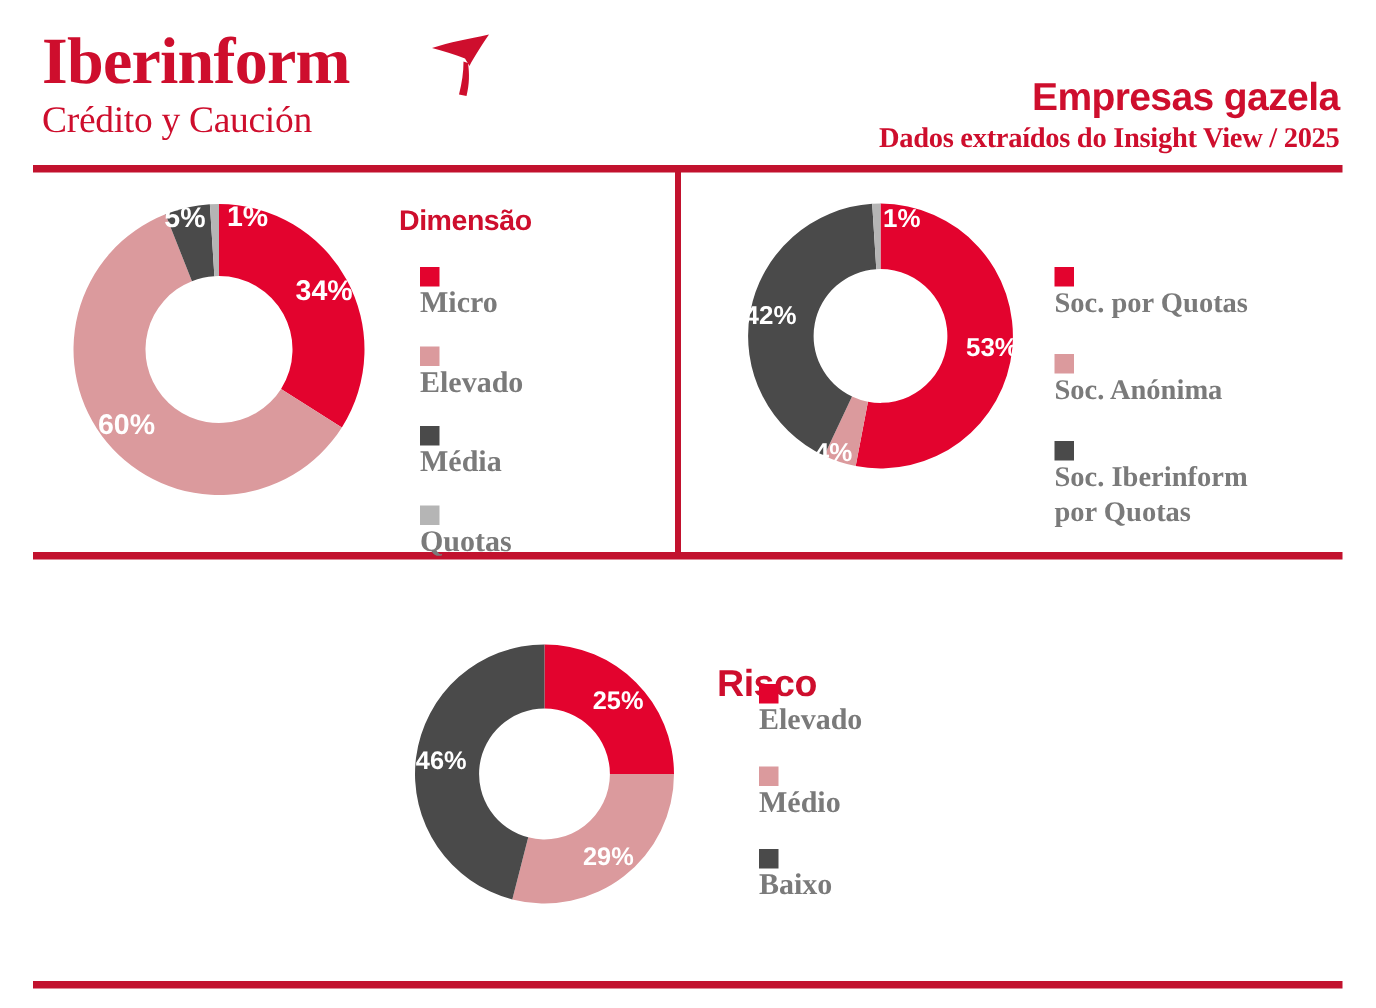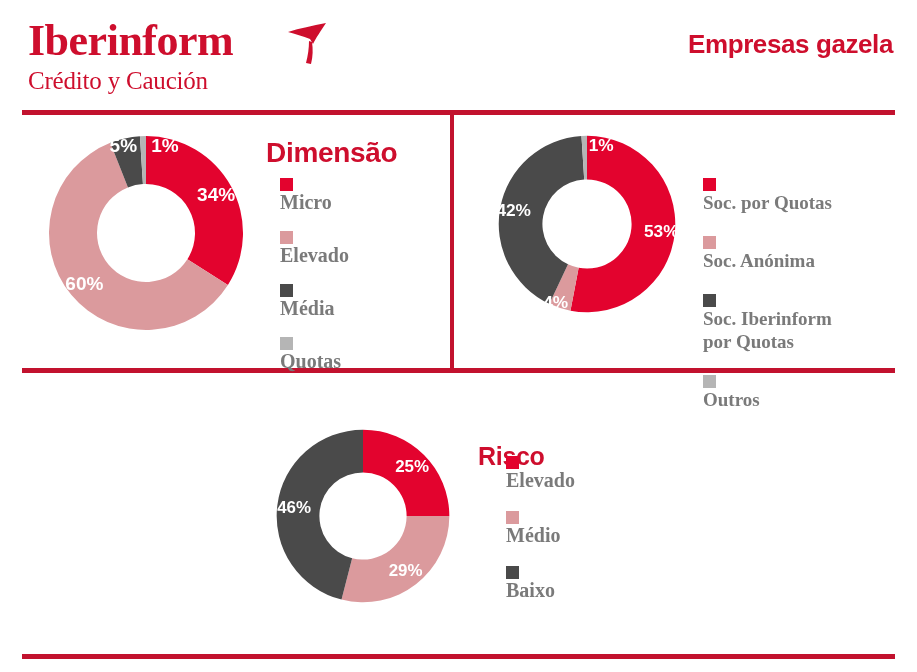--- a/index.html
+++ b/index.html
@@ -56,20 +56,21 @@
     top: 28px;
     text-align: right;
   }
   .header-title {
     font-family: "Liberation Sans", sans-serif;
     font-weight: bold;
     font-size: 26px;
     line-height: 32px;
     color: #CE0E2D;
     letter-spacing: -0.4px;
+    margin-top: 20px;
   }
   .header-subtitle {
     font-family: "Liberation Serif", serif;
     font-weight: bold;
     font-size: 19px;
     line-height: 26px;
     color: #CE0E2D;
     letter-spacing: -0.2px;
   }
 
@@ -114,21 +115,21 @@
     margin-right: 9px;
   }
   .legend-label {
     font-family: "Liberation Serif", serif;
     font-weight: bold;
     color: #7A7A7A;
     white-space: pre-line;
   }
 
   
-  .t-dim  { font-size: 28px; }
+  .t-dim  { font-size: 19px; }
   .t-tip  { font-size: 25px; }
   .t-ris  { font-size: 25px; }
 
   .lg-dim .legend-label { font-size: 20px; line-height: 23px; }
   .lg-dim .legend-row { margin-bottom: 12px; }
 
   .lg-tip .legend-label { font-size: 19px; line-height: 23px; }
   .lg-tip .legend-row { margin-bottom: 17px; }
 
   .lg-ris .legend-label { font-size: 20px; line-height: 23px; }
@@ -151,20 +152,21 @@
     <div class="logo-word">Iberinform</div>
     <svg class="logo-swoosh" viewBox="0 0 48 44">
       <path d="M2 10 C 14 6, 26 4, 40 1 C 34 10, 30 16, 27 22 L 24 17 C 17 14, 9 12, 2 10 Z" fill="#CE0E2D"></path>
       <path d="M26 20 C 27 27, 27 34, 25 42 L 20 41 C 22 33, 23 26, 23 19 Z" fill="#CE0E2D"></path>
     </svg>
     <div class="logo-sub">Crédito y Caución</div>
   </div>
 
   <div class="header-right">
     <div class="header-title">Empresas gazela</div>
+    <div class="header-subtitle">Dados extraídos do Insight View / 2025</div>
   </div>
 
   <div class="rule rule-h1"></div>
   <div class="rule rule-v1"></div>
   <div class="rule rule-h2"></div>
   <div class="rule rule-h3"></div>
 
   <div class="panel panel-dimensao">
     <svg class="donut-wrap" style="left:46px; top:18px; width:200px; height:200px;" viewBox="0 0 200 200">
         <path d="M 100 3 A 97 97 0 0 1 181.89980877369544 151.97519911296268 L 141.37206834959875 126.25551295397085 A 49 49 0 0 0 100 51 Z" fill="#E3032E"></path>
@@ -219,24 +221,20 @@
         </div>
         <div class="legend-row">
           <span class="legend-swatch" style="background: rgb(219, 154, 157);"></span>
           <span class="legend-label">Soc. Anónima</span>
         </div>
         <div class="legend-row">
           <span class="legend-swatch" style="background: rgb(74, 74, 74);"></span>
           <span class="legend-label">Soc. Iberinform
 por Quotas</span>
         </div>
-        <div class="legend-row">
-          <span class="legend-swatch" style="background: rgb(181, 181, 181);"></span>
-          <span class="legend-label">Outros</span>
-        </div>
       </div>
   </div>
 
   <div class="panel panel-risco">
     <svg class="donut-wrap" style="left:274px; top:54px; width:178px; height:178px;" viewBox="0 0 200 200">
         <path d="M 100 3 A 97 97 0 0 1 197 100 L 149 100 A 49 49 0 0 0 100 51 Z" fill="#E3032E"></path>
         <path d="M 197 100 A 97 97 0 0 1 75.87708094500914 193.95256662947725 L 87.81419552892214 147.46057489530293 A 49 49 0 0 0 149 100 Z" fill="#DB9A9D"></path>
         <path d="M 75.87708094500914 193.95256662947725 A 97 97 0 0 1 99.99999999999999 3 L 99.99999999999999 51 A 49 49 0 0 0 87.81419552892214 147.46057489530293 Z" fill="#4A4A4A"></path>
         <text x="155.1543289325507" y="44.845671067449295" class="pct-label" font-size="19">25%</text>
         <text x="147.80675018493218" y="161.63209096530383" class="pct-label" font-size="19">29%</text>

